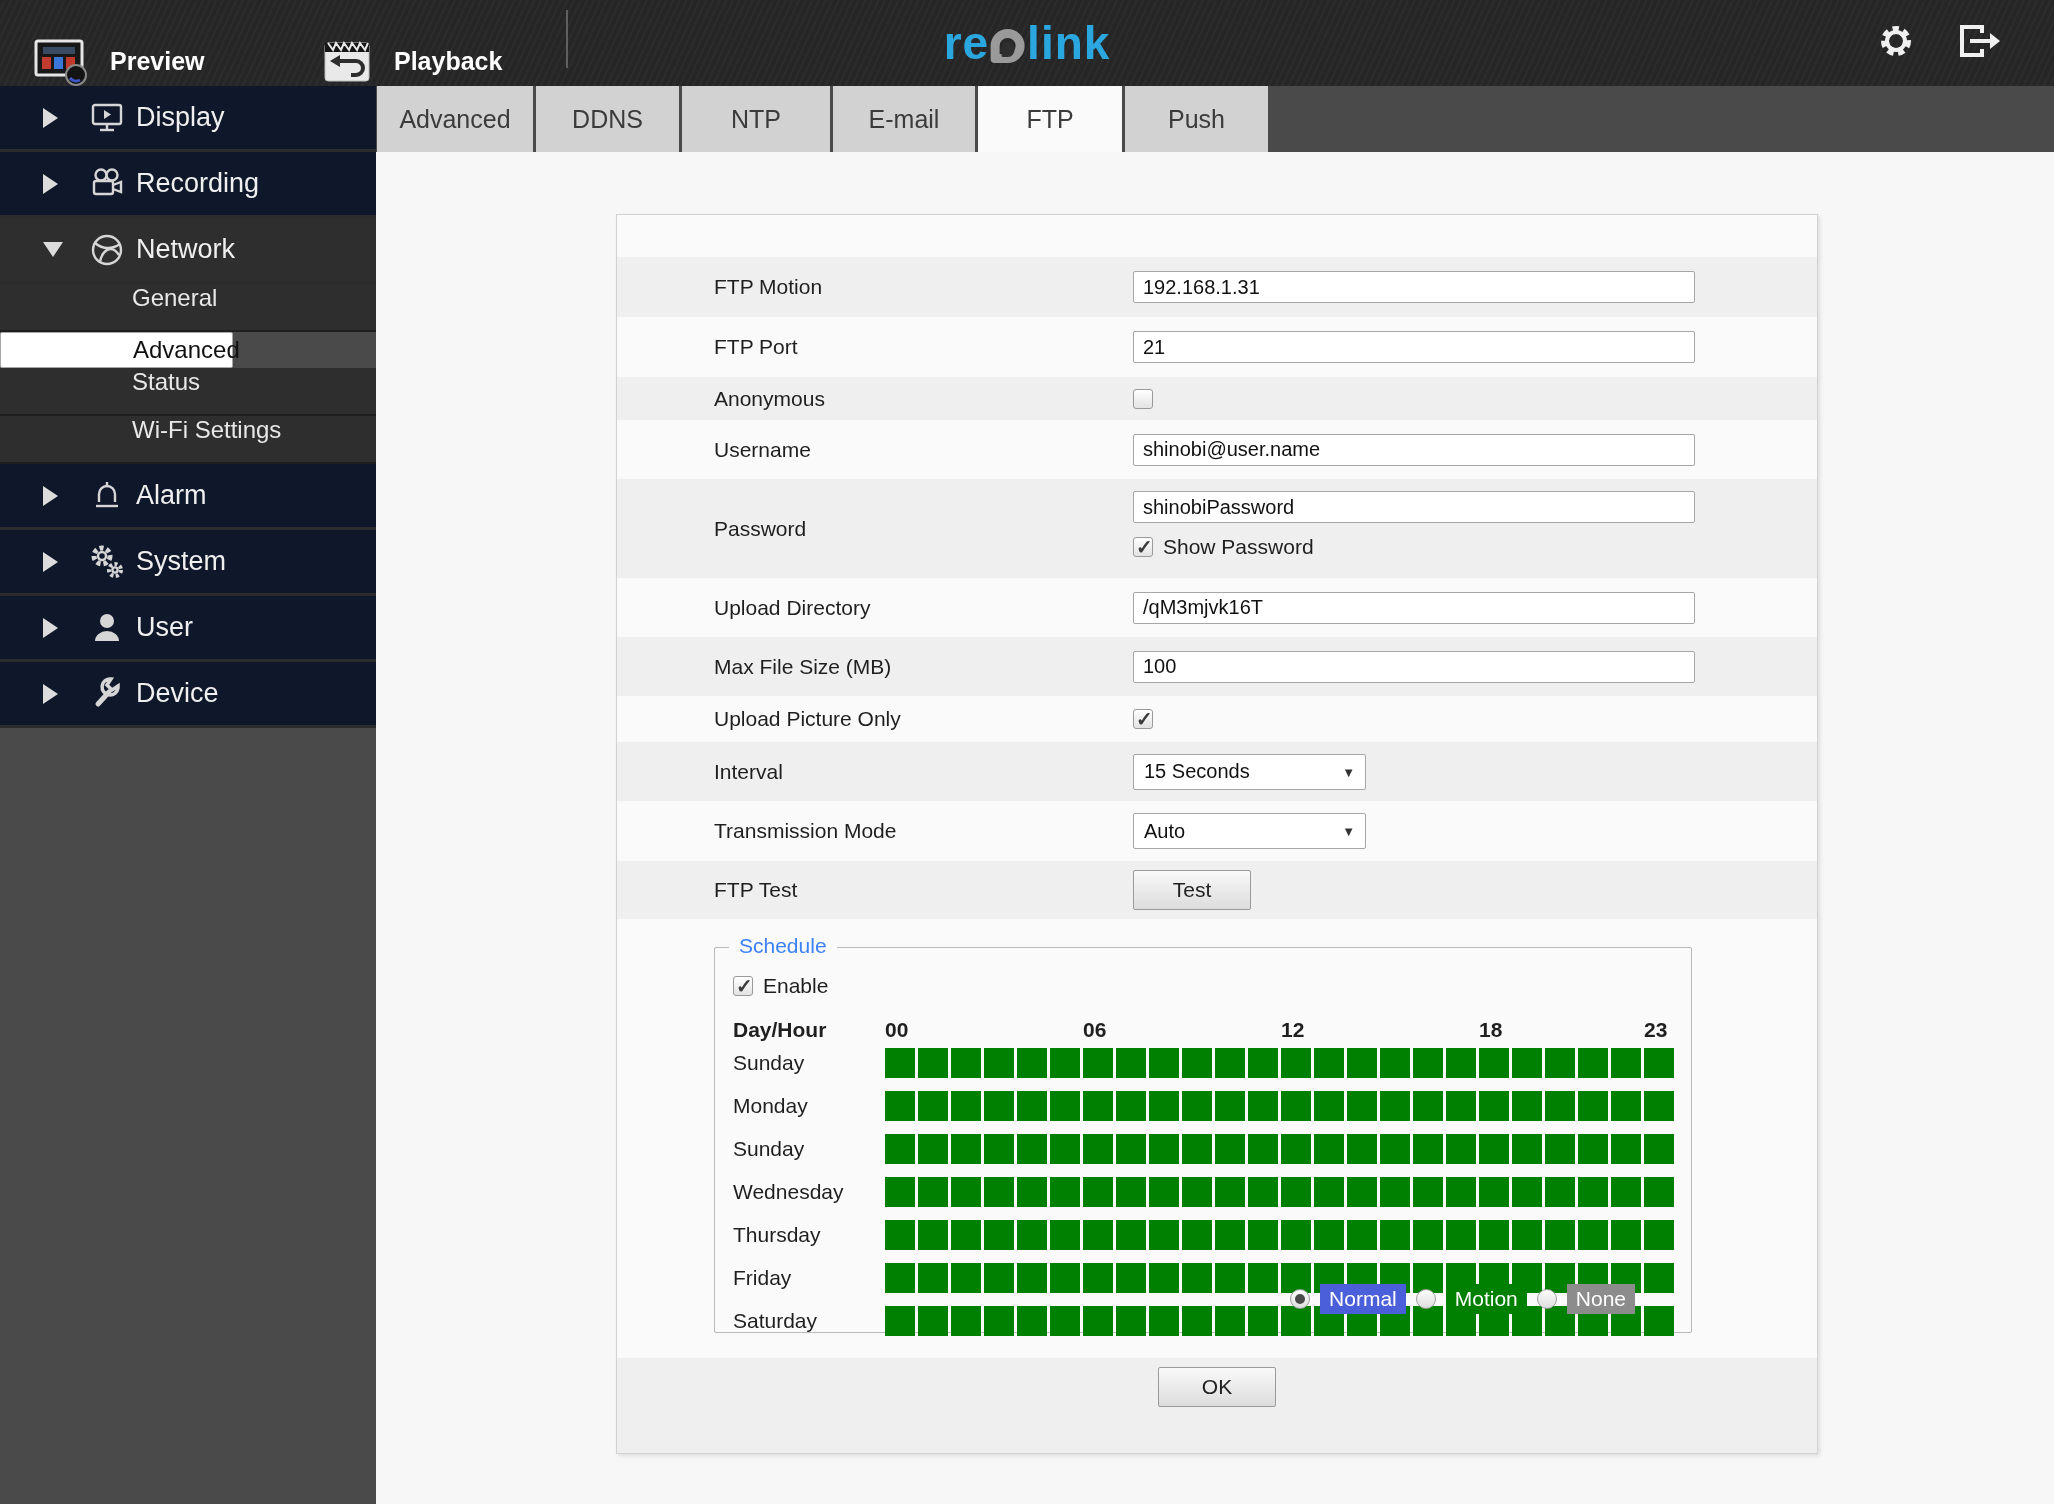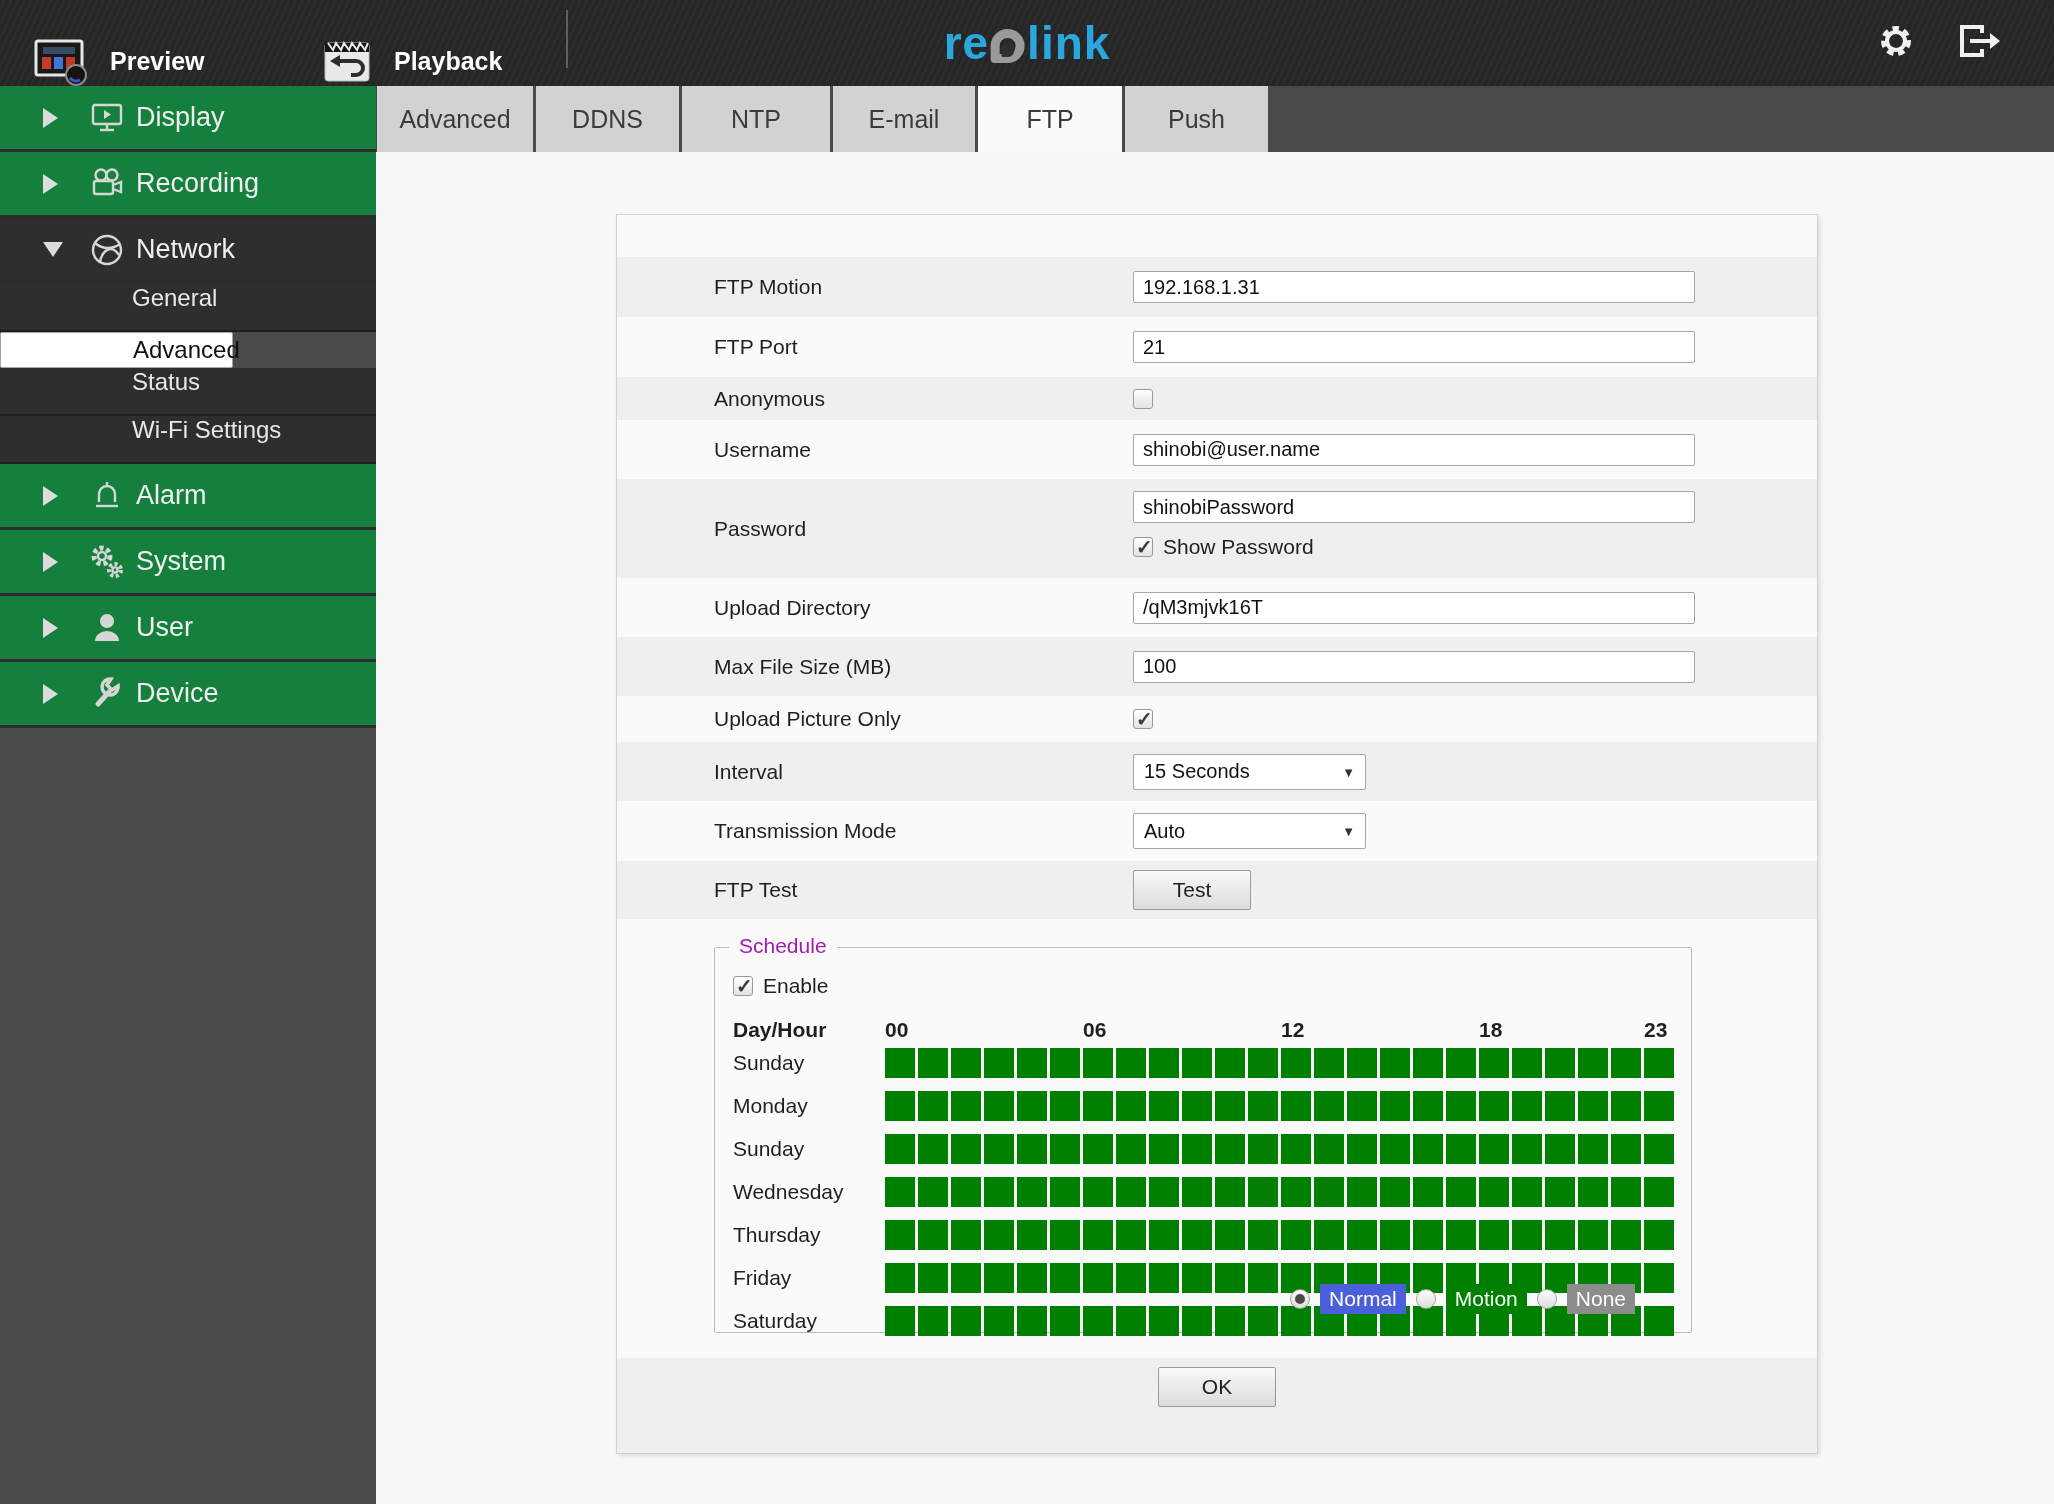--- a/index.html
+++ b/index.html
@@ -36,21 +36,21 @@
   }
   .tab {
     height:66px; display:flex; align-items:center; justify-content:center;
     background:#d2d2d2; color:#3b3b3b; font-size:25px; cursor:pointer;
   }
   .tab.on { background:#fafafa; }
 
   
   .sidebar { position:absolute; left:0; top:86px; width:376px; height:1418px; background:#4a4a4a; z-index:4; }
   .side-item {
-    height:66px; background:#15803d; border-bottom:3px solid #2c2c2c;
+    height:66px; background:#0f172a; border-bottom:3px solid #2c2c2c;
     display:flex; align-items:center; cursor:pointer; position:relative;
   }
   .side-item.dark { background:#2e2e2e; }
   .arr { position:absolute; left:43px; }
   .arr-r { width:0; height:0; border-left:15px solid #dcdcdc; border-top:10px solid transparent; border-bottom:10px solid transparent; }
   .arr-d { width:0; height:0; border-top:15px solid #dcdcdc; border-left:10px solid transparent; border-right:10px solid transparent; }
   .side-ico { position:absolute; left:88px; width:38px; display:flex; align-items:center; justify-content:center; }
   .side-label { position:absolute; left:136px; color:#efefef; font-size:27px; }
   .sub-item {
     height:48px; background:#2e2e2e; border-bottom:2px solid #1e1e1e;
@@ -97,21 +97,21 @@
   .pw-stack { position:absolute; left:516px; top:12px; }
   .pw-show { margin-top:12px; display:flex; align-items:center; gap:10px; font-size:21px; }
 
   
   .sched-fieldset {
     position:absolute; left:97px; top:28px; width:978px; height:386px;
     border:1px solid #b9b9b9; border-radius:2px;
   }
   .sched-legend {
     position:absolute; left:14px; top:-14px; background:#fafafa; padding:0 10px;
-    font-size:21px; color:#a21caf;
+    font-size:21px; color:#3b82f6;
   }
   .enable-row { position:absolute; left:18px; top:26px; display:flex; align-items:center; gap:10px; font-size:21px; }
   .grid-wrap { position:absolute; left:18px; top:70px; }
   .grid-header { display:flex; height:30px; }
   .dayhour { width:152px; font-weight:bold; font-size:21px; }
   .hour-labels { position:relative; width:789px; height:30px; }
   .hour-labels span { position:absolute; top:0; font-weight:bold; font-size:21px; }
   .sched-row { display:flex; margin-bottom:13px; align-items:flex-start; }
   .day-label { width:152px; font-size:21px; line-height:30px; }
   .cells { display:flex; gap:3px; }

